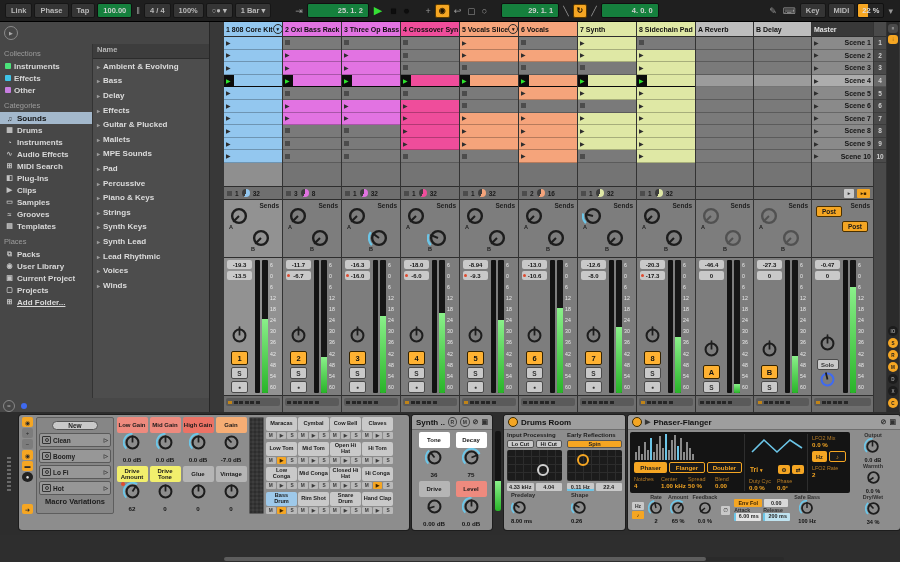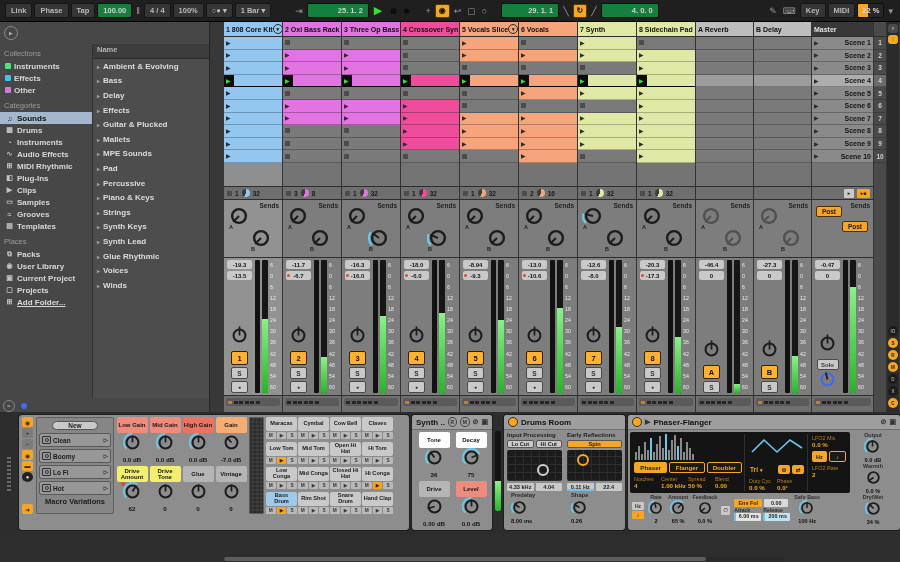--- a/index.html
+++ b/index.html
@@ -295,21 +295,21 @@
           <div class="brow">
             <span class="bicon">◔</span>
             <span class="blabel">Instruments</span>
           </div>
           <div class="brow">
             <span class="bicon">∿</span>
             <span class="blabel">Audio Effects</span>
           </div>
           <div class="brow">
             <span class="bicon">⊞</span>
-            <span class="blabel">MIDI Rhythmic</span>
+            <span class="blabel">MIDI Search</span>
           </div>
           <div class="brow">
             <span class="bicon">◧</span>
             <span class="blabel">Plug-Ins</span>
           </div>
           <div class="brow">
             <span class="bicon">▶</span>
             <span class="blabel">Clips</span>
           </div>
           <div class="brow">
@@ -396,21 +396,21 @@
             <div class="frow">
               <span class="chev">▸</span>
               <span>Synth Keys</span>
             </div>
             <div class="frow">
               <span class="chev">▸</span>
               <span>Synth Lead</span>
             </div>
             <div class="frow">
               <span class="chev">▸</span>
-              <span>Glue Rhythmic</span>
+              <span>Lead Rhythmic</span>
             </div>
             <div class="frow">
               <span class="chev">▸</span>
               <span>Voices</span>
             </div>
             <div class="frow">
               <span class="chev">▸</span>
               <span>Winds</span>
             </div>
           </div>

